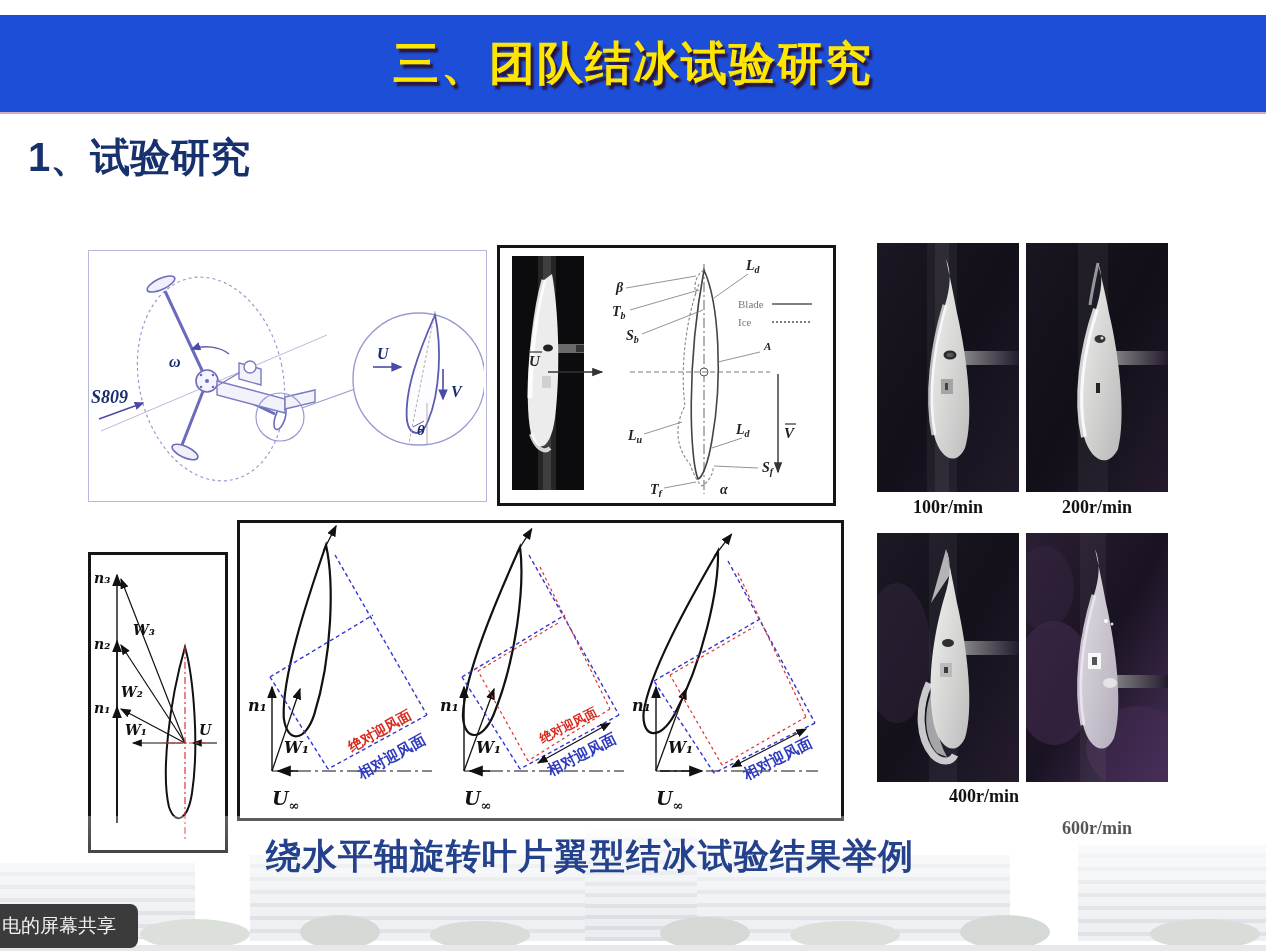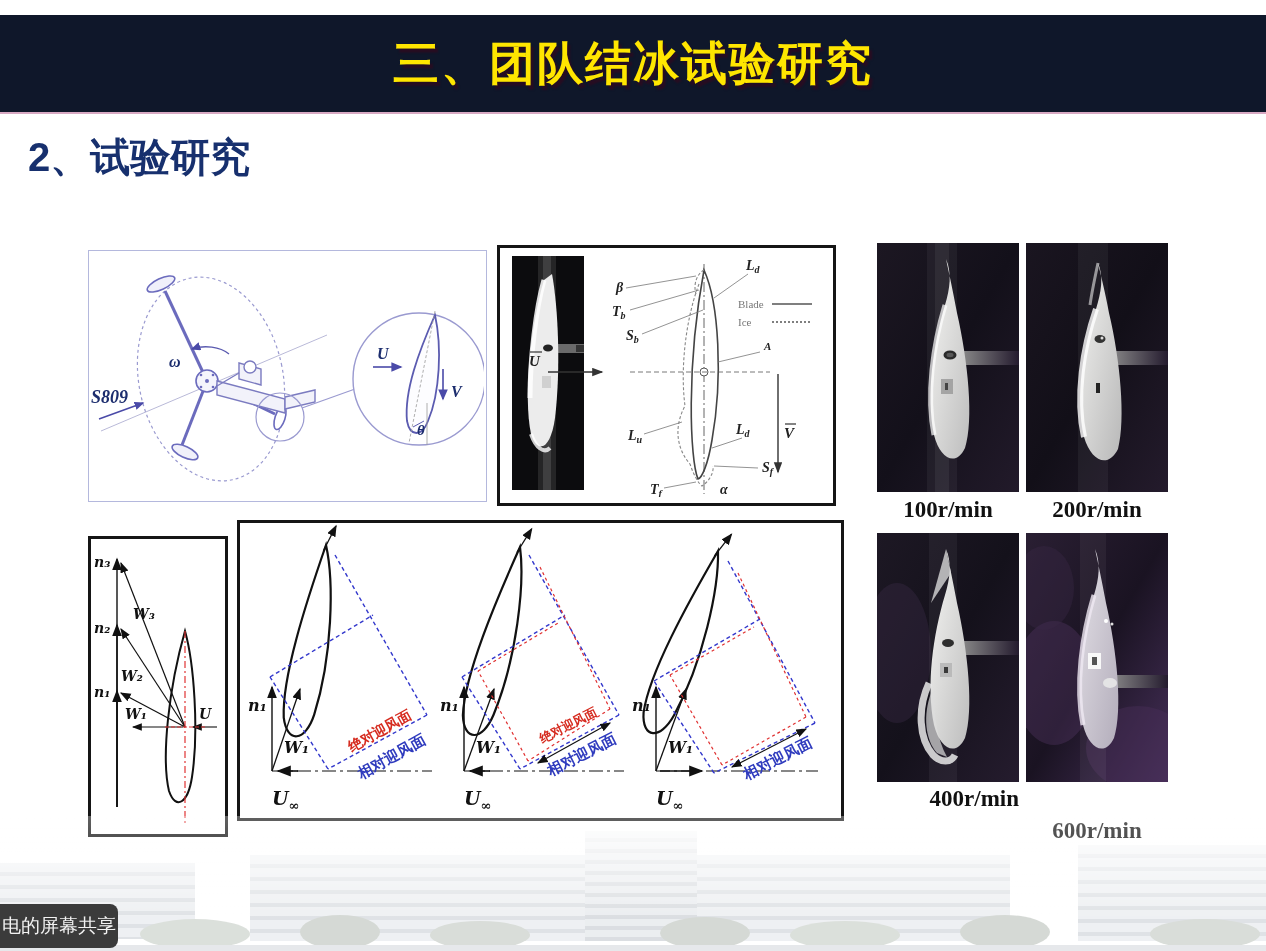--- a/index.html
+++ b/index.html
@@ -1,42 +1,42 @@
 <!DOCTYPE html>
 <html><head>
 <meta charset="utf-8">
 <style>
   html,body{margin:0;padding:0;background:#e9e9e9;}
   .slide{position:relative;width:1266px;height:951px;background:#ffffff;overflow:hidden;
          font-family:"Liberation Sans",sans-serif;}
   
   .top-strip{position:absolute;left:0;top:0;width:1266px;height:15px;background:#ffffff;border-bottom:1px solid #cfcfcf;}
-  .header-bar{position:absolute;left:0;top:15px;width:1266px;height:97px;background:#0f172a;
+  .header-bar{position:absolute;left:0;top:15px;width:1266px;height:97px;background:#1d4ed8;
               border-bottom:2px solid #d8a9c3;display:flex;align-items:center;justify-content:center;}
   .header-bar h1{margin:0;font-size:46px;font-weight:bold;color:#FFE600;letter-spacing:2px;
                  text-shadow:3px 4px 2px rgba(45,10,32,.85);}
   .section-heading{position:absolute;left:28px;top:130px;font-size:40px;font-weight:bold;color:#17306E;}
   
   .panel{position:absolute;background:#fff;}
   .panel.blue-border{border:1px solid #b4b8dd;}
   .panel.black-border{border:3px solid #151515;}
   .rotor-panel{left:88px;top:250px;width:397px;height:250px;}
   .ice-panel{left:497px;top:245px;width:333px;height:255px;}
-  .vector-panel{left:88px;top:536px;width:134px;height:295px;}
+  .vector-panel{left:88px;top:552px;width:134px;height:295px;}
   .windward-panel{left:237px;top:520px;width:601px;height:295px;}
   .panel svg{display:block;}
   
   .photo{position:absolute;width:142px;height:249px;}
   .photo svg{display:block;}
   .speed-label{position:absolute;width:142px;text-align:center;font-family:"Liberation Serif",serif;
-               font-weight:bold;font-size:23px;color:#111;}
+               font-weight:bold;font-size:18px;color:#111;}
   
   .caption{position:absolute;left:0;top:833px;width:1180px;text-align:center;z-index:5;
            font-family:"DejaVu Serif",serif;font-weight:bold;font-size:35px;color:#24418C;letter-spacing:1px;}
-  .share-badge{position:absolute;left:0;top:904px;width:118px;height:44px;background:#3b3b3b;
+  .share-badge{position:absolute;left:0;top:904px;width:138px;height:44px;background:#3b3b3b;
                border-radius:0 8px 8px 0;z-index:9;display:flex;align-items:center;}
   .share-badge span{color:#f2f2f2;font-size:19px;padding-left:2px;white-space:nowrap;overflow:hidden;}
   
   .bg-photo{position:absolute;left:0;top:816px;width:1266px;height:135px;opacity:.32;z-index:1;}
   .bld{position:absolute;background:repeating-linear-gradient(180deg,#cdd3da 0 9px,#9fa8b2 9px 13px);}
   .b1{left:250px;bottom:10px;width:760px;height:86px;}
   .tower{left:585px;bottom:10px;width:112px;height:110px;background:repeating-linear-gradient(180deg,#c4cbd3 0 7px,#939ca6 7px 11px);}
   .b2{left:0;bottom:12px;width:195px;height:76px;}
   .b3{left:1078px;bottom:10px;width:188px;height:96px;}
   .tree{position:absolute;bottom:2px;border-radius:50%;background:#7e8b7e;}
@@ -55,21 +55,21 @@
 </style>
 </head>
 <body>
 
 <div class="slide">
 
   <div class="top-strip"></div>
   <div class="header-bar">
     <h1>三、团队结冰试验研究</h1>
   </div>
-  <div class="section-heading">2、试验研究</div>
+  <div class="section-heading">1、试验研究</div>
 
   <div class="panel blue-border rotor-panel">
     <svg width="395" height="248" viewBox="0 0 395 248">
       <defs>
         <marker id="mA" markerWidth="8" markerHeight="8" refX="6" refY="3" orient="auto">
           <path d="M0,0 L7,3 L0,6 Z" fill="#4a4aa8"></path>
           </marker>
       </defs>
       <g>
         <ellipse cx="122" cy="128" rx="72" ry="103" transform="rotate(-12 122 128)" fill="none" stroke="#9a9ad0" stroke-width="1.2" stroke-dasharray="3 3"></ellipse>
@@ -419,18 +419,19 @@
     <span class="tree" style="left:140px;width:110px;height:30px;background:#93a093;"></span>
     <span class="tree" style="left:300px;width:80px;height:34px;"></span>
     <span class="tree" style="left:430px;width:100px;height:28px;background:#8a978a;"></span>
     <span class="tree" style="left:660px;width:90px;height:32px;"></span>
     <span class="tree" style="left:790px;width:110px;height:28px;background:#93a093;"></span>
     <span class="tree" style="left:960px;width:90px;height:34px;"></span>
     <span class="tree" style="left:1150px;width:110px;height:30px;background:#8a978a;"></span>
     <div class="ground"></div>
   </div>
 
+  <div class="caption">绕水平轴旋转叶片翼型结冰试验结果举例</div>
 
   <div class="share-badge">
     <span>电的屏幕共享</span>
   </div>
 
 </div>
 
 </body></html>

